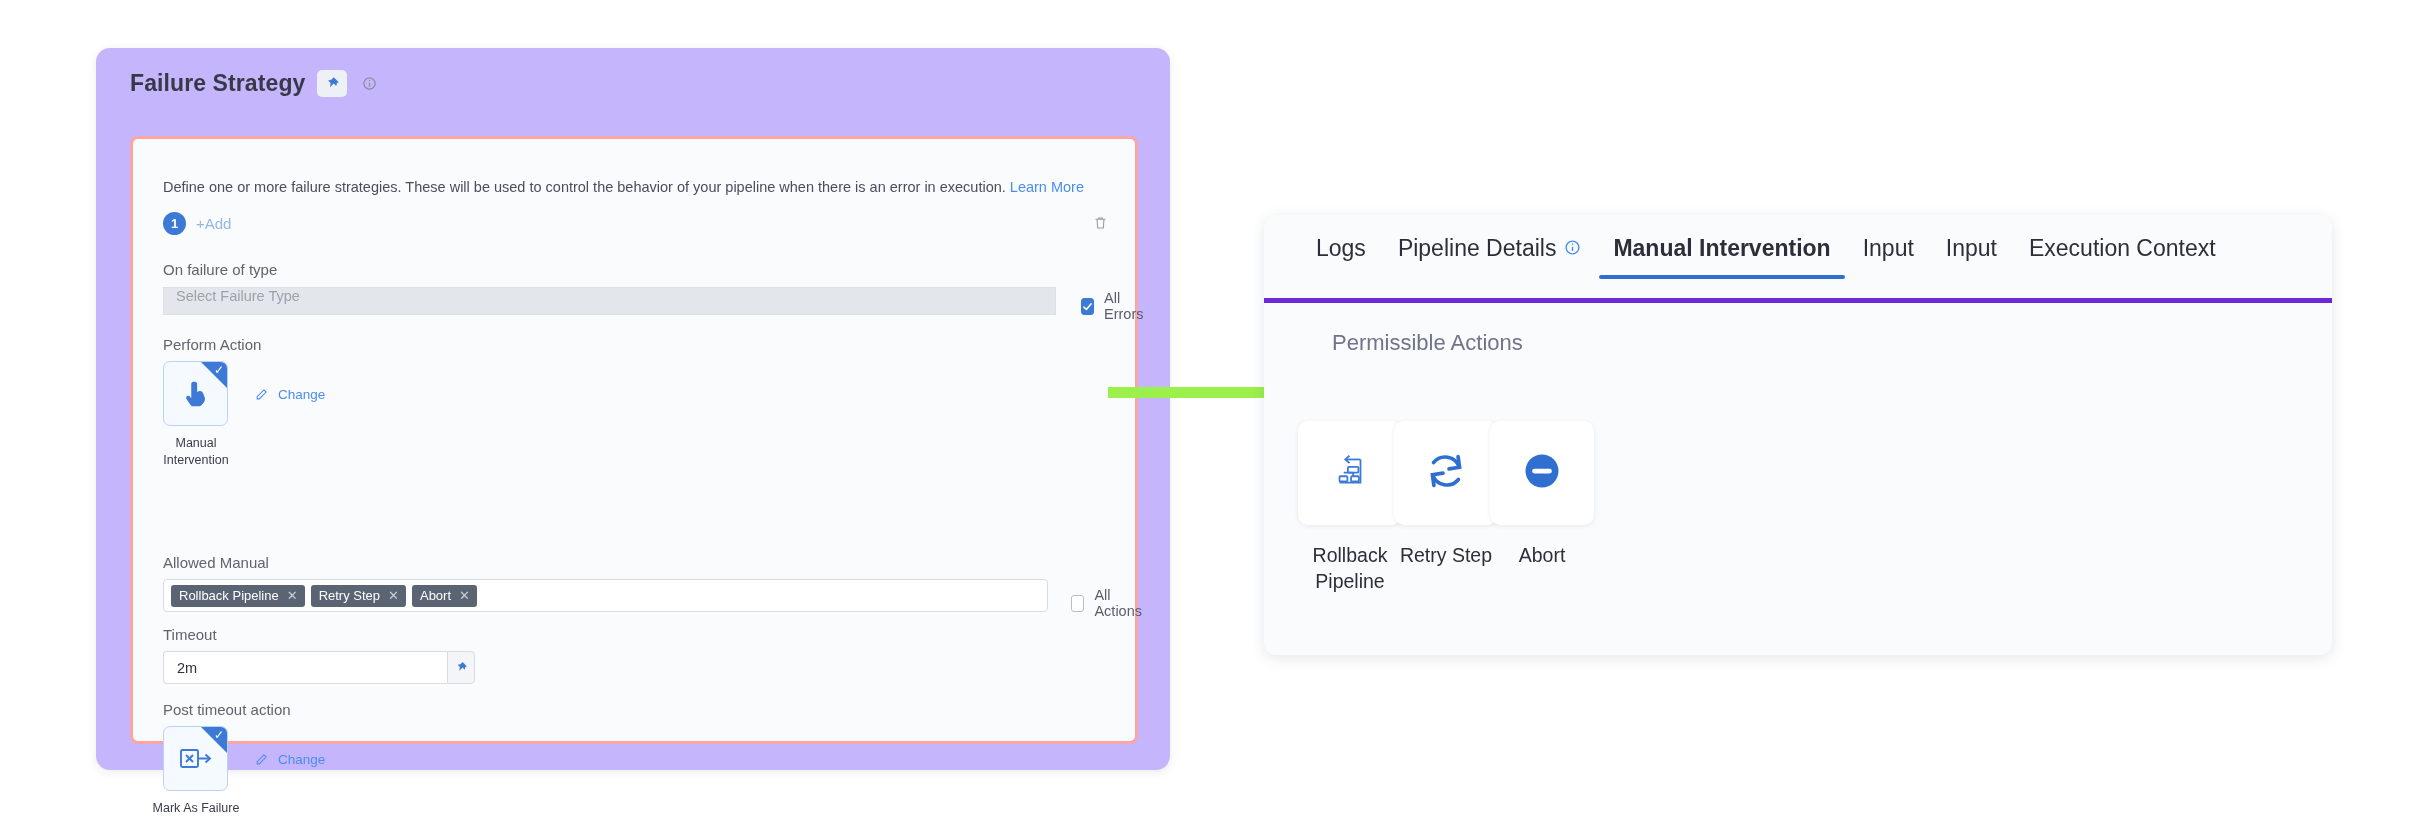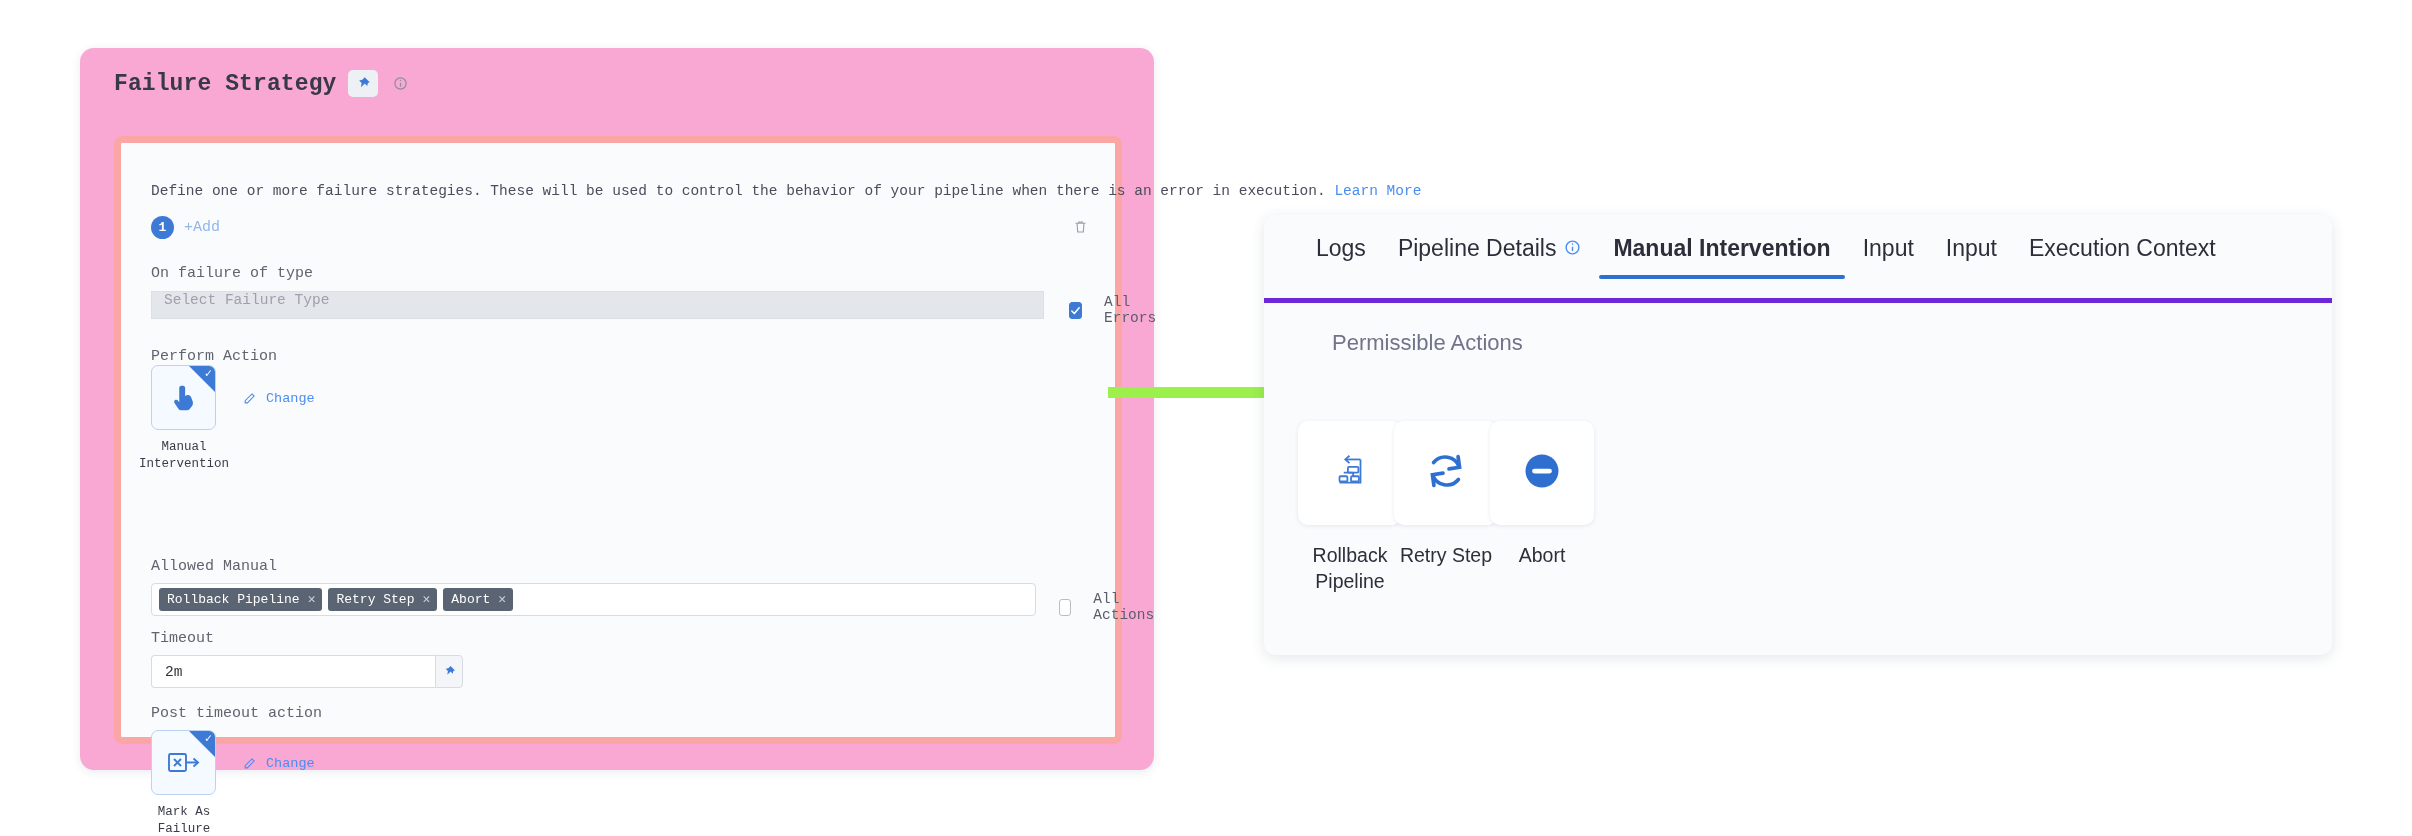--- a/index.html
+++ b/index.html
@@ -7,46 +7,45 @@
     margin: 0; padding: 0;
     width: 2412px; height: 836px;
     background: #ffffff;
     font-family: "Liberation Sans", sans-serif;
     -webkit-font-smoothing: antialiased;
   }
   .stage { position: relative; width: 2412px; height: 836px; overflow: hidden; }
 
   
   .left-card {
-    position: absolute; left: 80px; top: 48px;
+    position: absolute; left: 96px; top: 48px;
     width: 1074px; height: 722px;
-    background: #f9a8d4;
+    background: #c4b5fd;
     border-radius: 14px;
     box-shadow: 0 2px 10px rgba(40,60,90,.10);
-    font-family: Liberation Mono, monospace;
   }
   .lc-header {
     display: flex; align-items: center; gap: 12px;
     padding: 22px 0 0 34px;
   }
   .lc-title {
     font-size: 23px; font-weight: bold; color: #383946; letter-spacing: .1px;
   }
   .pin-btn {
     width: 30px; height: 27px; border-radius: 5px;
     background: #edf1f6; display: flex; align-items: center; justify-content: center;
     cursor: pointer;
   }
   .info-ico { width: 20px; height: 20px; display:flex; align-items:center; justify-content:center; }
 
   .lc-body {
     position: absolute; left: 34px; top: 88px;
     width: 1008px; height: 608px;
     background: #fafbfc;
-    border: 7px solid #fca5a5;
+    border: 3px solid #fca5a5;
     border-radius: 8px;
   }
 
   .desc {
     position: absolute; left: 30px; top: 40px;
     font-size: 14.5px; color: #4b4d5c; white-space: nowrap;
   }
   .desc a { color: #4a8df0; text-decoration: none; }
 
   .addrow { position: absolute; left: 30px; top: 73px; display:flex; align-items:center; gap: 10px; }
@@ -64,21 +63,21 @@
   .fld {
     position: absolute;
     height: 28px; border-radius: 0;
     display: flex; align-items: flex-start;
   }
   .select-failure {
     left: 30px; top: 148px; width: 893px;
     background: #e3e6eb; border: 1px solid #dcdfe4;
     padding-left: 12px; font-size: 14.5px; color: #9ea1ad;
   }
-  .chk-wrap { position: absolute; display:flex; align-items:center; gap: 22px; cursor:pointer; }
+  .chk-wrap { position: absolute; display:flex; align-items:center; gap: 10px; cursor:pointer; }
   .chk {
     width: 17px; height: 17px; border-radius: 3px;
     display:flex; align-items:center; justify-content:center;
   }
   .chk.on { background: #3d7ad6; border: 1px solid #3d7ad6; }
   .chk.off { background: #fff; border: 1px solid #b9bdc7; }
   .chk-label { font-size: 14.5px; color: #5b5d6b; }
 
   .tile {
     position: absolute; width: 65px; height: 65px;
@@ -215,21 +214,21 @@
       </div>
       <div class="chk-wrap" style="left:948px; top:151px;">
         <span class="chk on">
           <svg width="11" height="11" viewBox="0 0 24 24" fill="none" stroke="#ffffff" stroke-width="3.4" stroke-linecap="round" stroke-linejoin="round">
               <polyline points="4,13 9.5,18.5 20,6"></polyline>
             </svg>
         </span>
         <span class="chk-label">All Errors</span>
       </div>
 
-      <span class="flabel" style="left:30px; top:197px;margin-top:8px;">Perform Action</span>
+      <span class="flabel" style="left:30px; top:197px;">Perform Action</span>
       <div class="tile" style="left:30px; top:222px;">
         <span class="corner"></span>
         <span class="tick">✓</span>
         <span class="glyph">
           <svg width="30" height="32" viewBox="0 0 24 24" fill="#3d7ad6">
             <path d="M11.3 2.2c.9 0 1.6.8 1.6 1.7v6.4l1.2-.5c1.5-.6 3 .1 3.5 1.4l1.3 3.3c.5 1.4.3 3-.6 4.1l-1.6 2c-.6.8-1.5 1.2-2.5 1.2H10c-1 0-1.9-.5-2.5-1.3l-3.1-4.5c-.5-.8-.3-1.9.5-2.4.7-.5 1.7-.3 2.2.4l1.1 1.4V3.9c0-.9.7-1.7 1.6-1.7z"></path>
           </svg>
         </span>
       </div>
       <span class="tile-caption" style="left:18px; top:296px;">Manual Intervention</span>

